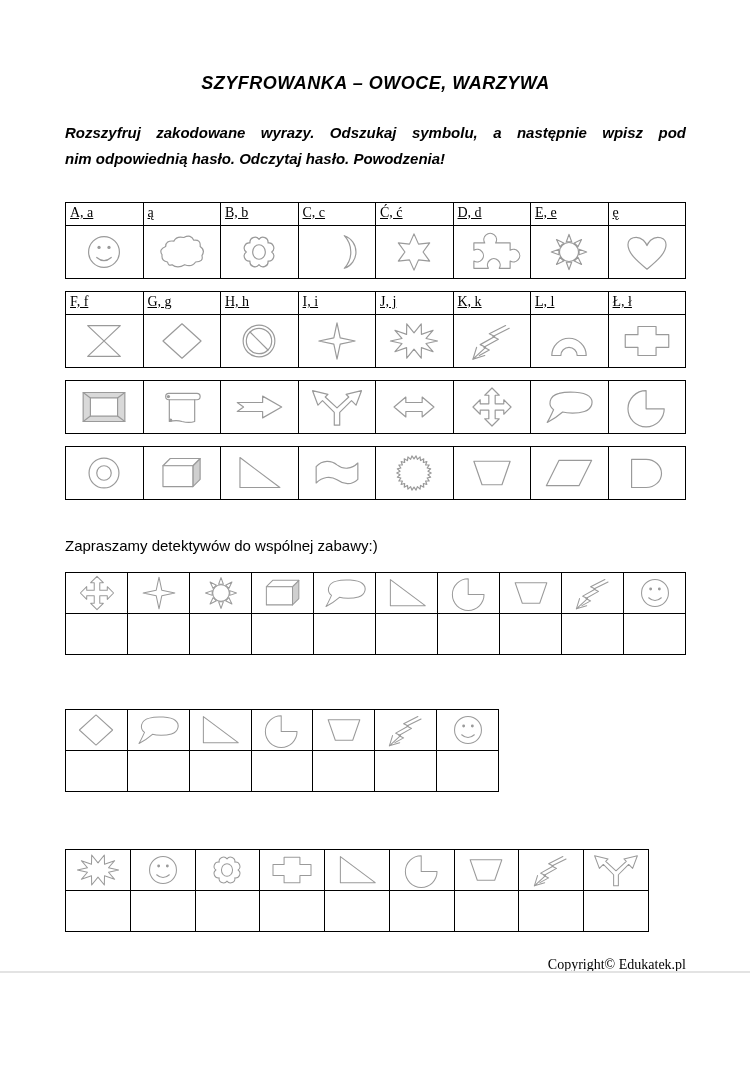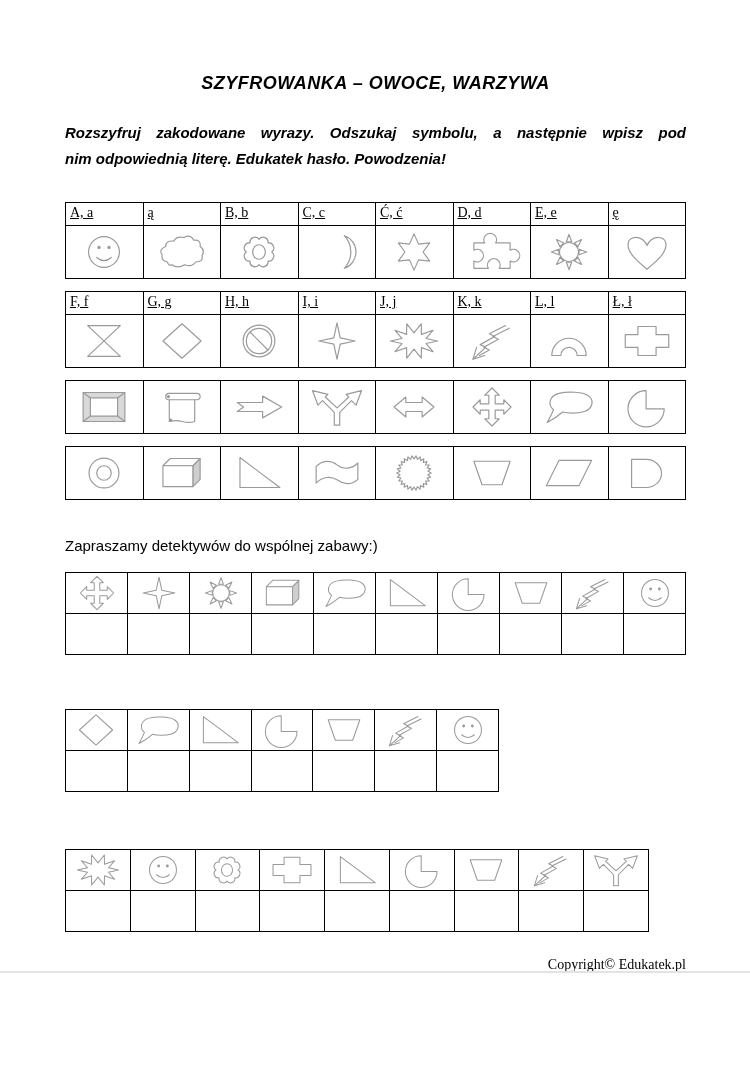--- a/index.html
+++ b/index.html
@@ -30,21 +30,21 @@
   .bottom-edge{position:absolute;left:0;bottom:1px;width:100%;height:2px;background:#e3e3e3;}
 </style>
 </head>
 <body>
 
 <div class="page">
   <h1 class="title">SZYFROWANKA – OWOCE, WARZYWA</h1>
 
   <div class="instr">
     <div class="l1">Rozszyfruj zakodowane wyrazy. Odszukaj symbolu, a następnie wpisz pod</div>
-    <div class="l2">nim odpowiednią literę. Edukatek hasło. Powodzenia!</div>
+    <div class="l2">nim odpowiednią hasło. Odczytaj hasło. Powodzenia!</div>
   </div>
 
   <div id="cipher-container">
       <table class="key-table">
         <tbody>
           <tr>
             <td class="lbl">A, a</td>
             <td class="lbl">ą</td>
             <td class="lbl">B, b</td>
             <td class="lbl">C, c</td>

